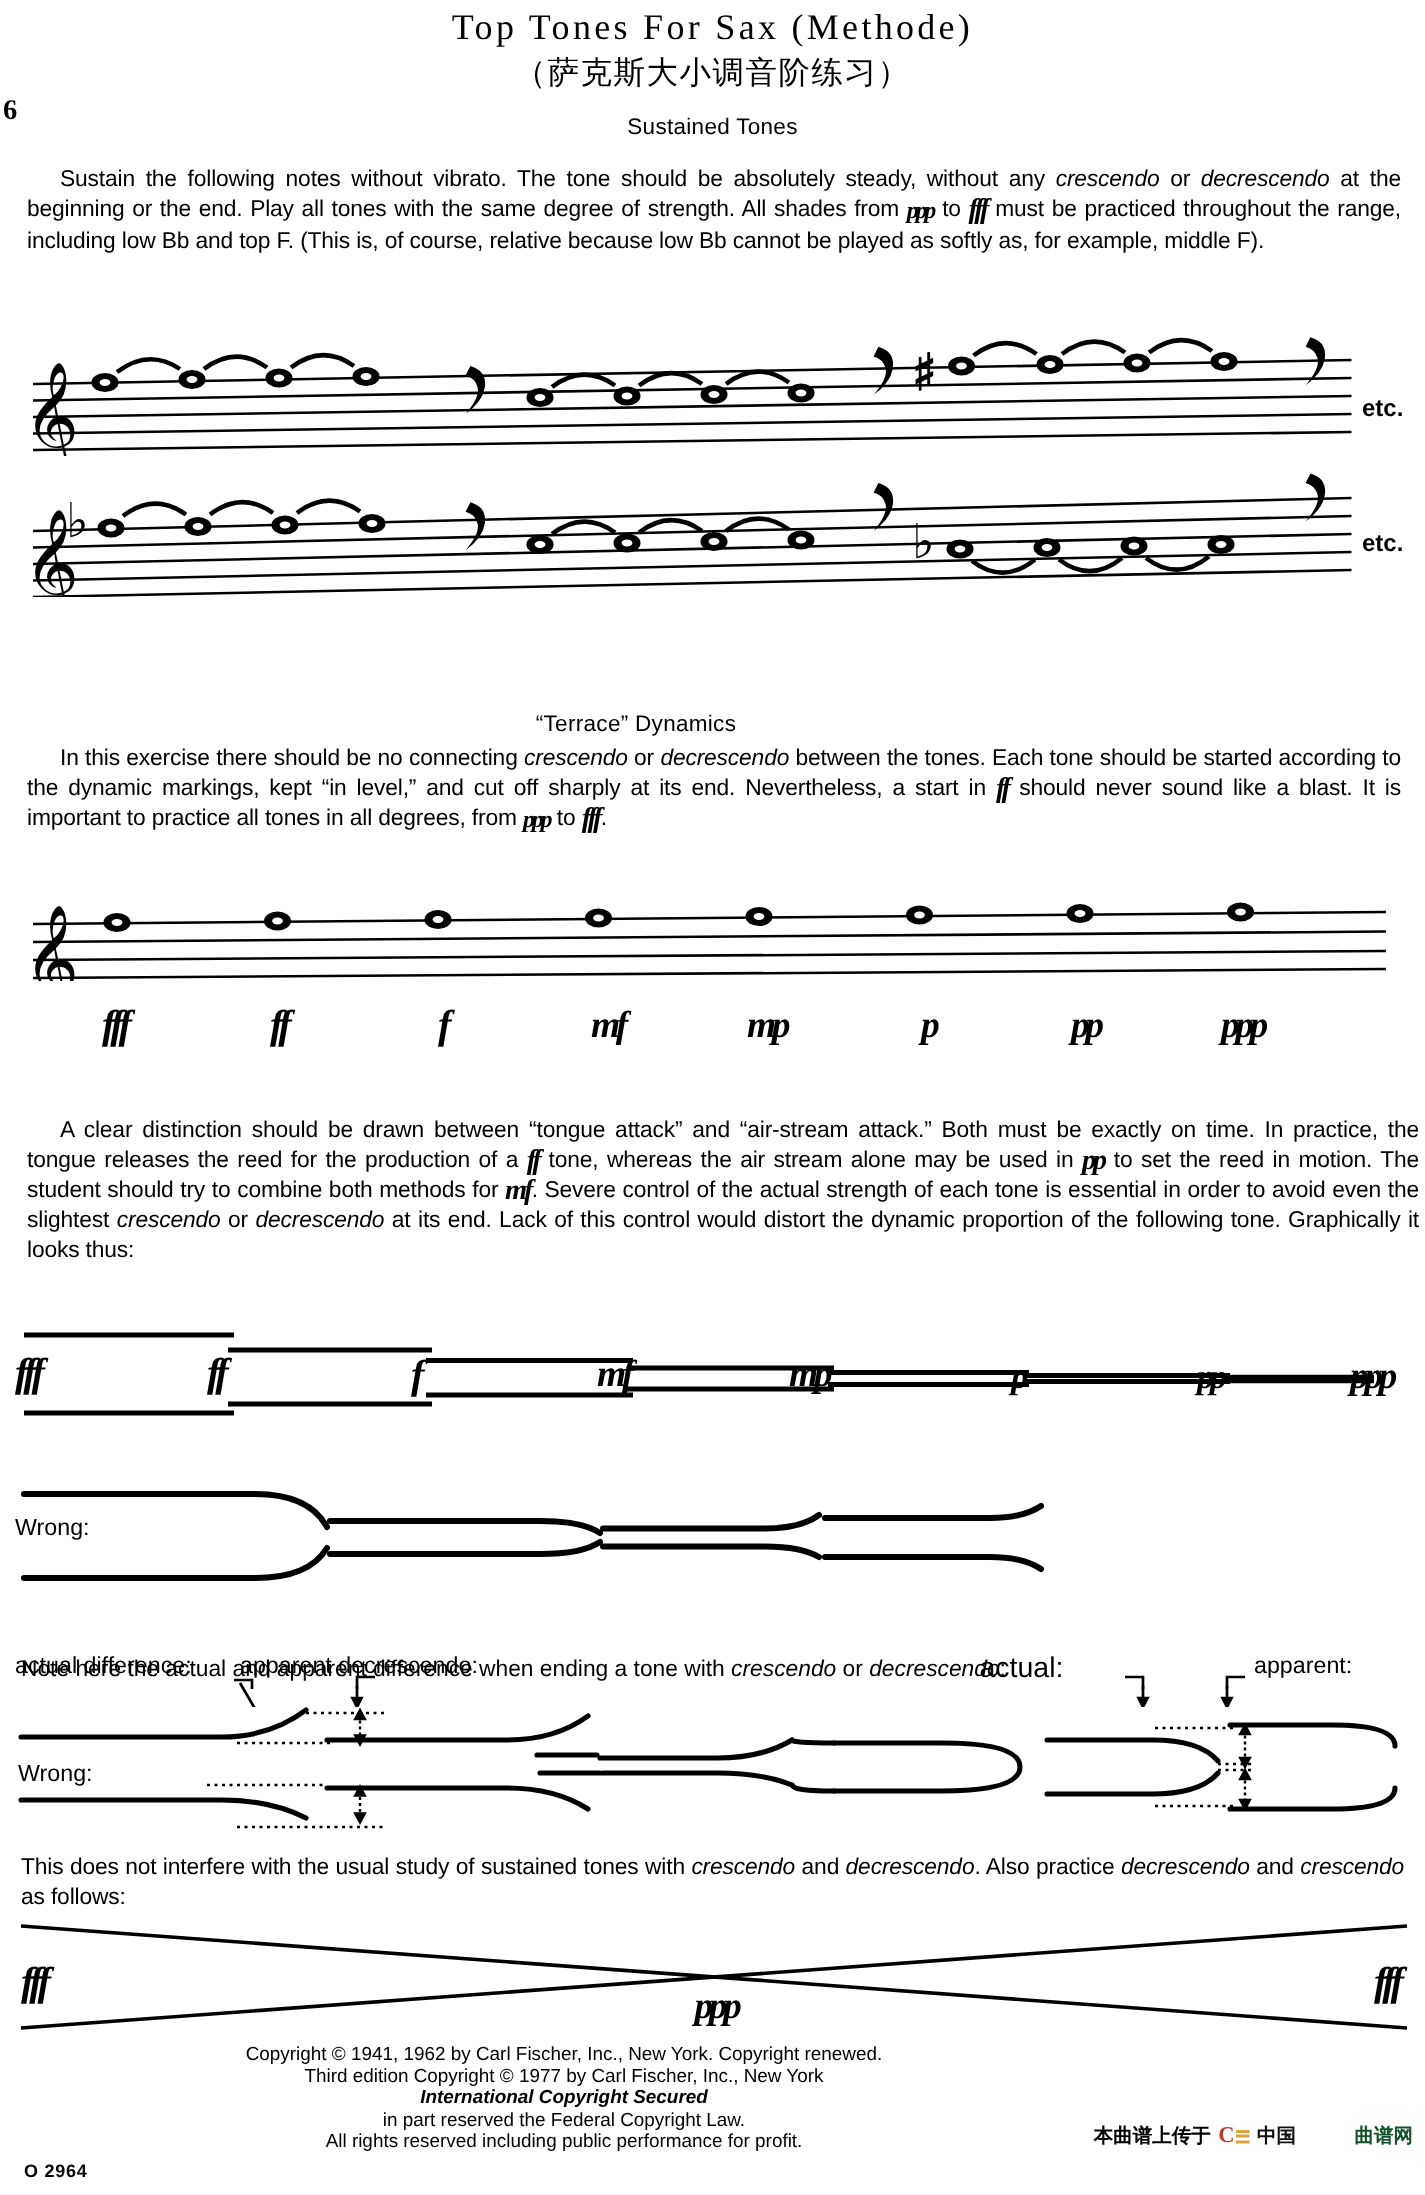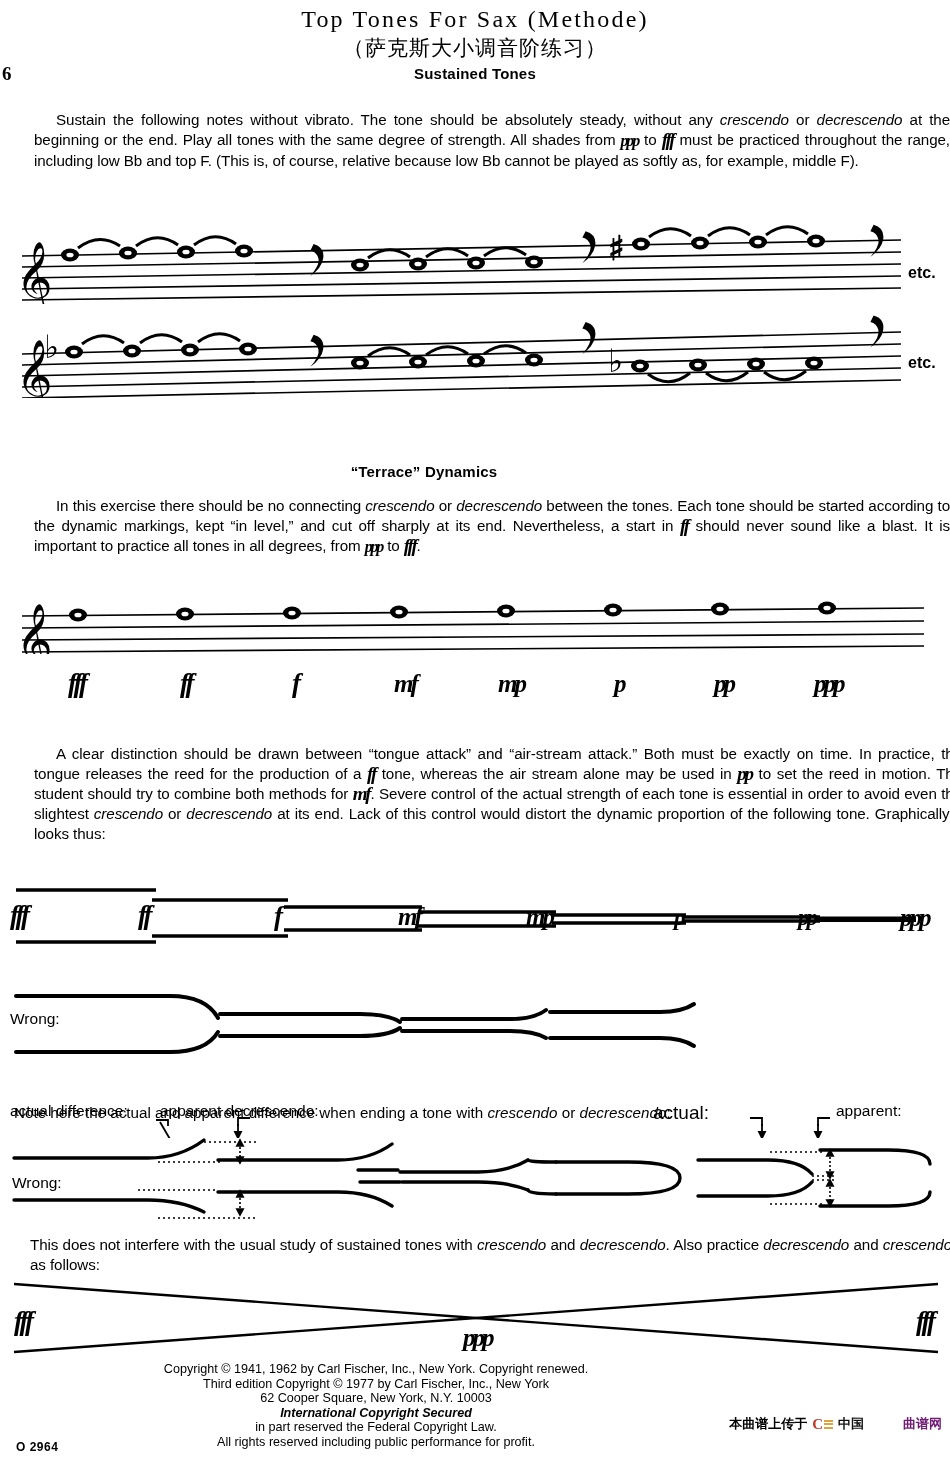--- a/index.html
+++ b/index.html
@@ -27,37 +27,36 @@
     text-align:center;
     font-family:"DejaVu Sans", sans-serif;
     font-size:21px;
     letter-spacing:1px;
     margin-top:5px;
     line-height:1.1;
   }
   .subtitle{
     text-align:center;
     font-size:15px;
-    font-weight:bold;
-    margin-top:5px;
+    font-weight:normal;
+    margin-top:16px;
     letter-spacing:.2px;
   }
   .page-num{
     position:absolute;left:2px;top:57px;
     font-size:19px;font-weight:bold;
     font-family:"Liberation Serif", serif;
   }
 
   
   .para{
     font-size:15.2px;
     line-height:20px;
     text-align:justify;
     letter-spacing:-0.1px;
-    margin-left:16px;
   }
   .para .ind{display:inline-block;width:22px;}
   i.it{font-style:italic;}
   .dyn{
     font-family:"Liberation Serif", serif;
     font-style:italic;font-weight:bold;
     letter-spacing:-2.2px;
     font-size:19px;
     padding:0 1px 0 0;
     vertical-align:-1px;
@@ -106,21 +105,21 @@
     display:flex;align-items:center;gap:5px;
     font-family:"DejaVu Sans", sans-serif;
     font-size:13px;font-weight:bold;
   }
   .wm-logo{
     display:inline-flex;align-items:center;gap:1px;
   }
   .wm-c{color:#c0392b;font-size:15px;font-weight:bold;font-family:"Liberation Serif",serif;}
   .wm-bars{display:inline-flex;flex-direction:column;gap:1.5px;}
   .wm-bars i{display:block;width:9px;height:2px;background:#d9a441;}
-  .wm-red{color:#701a75;padding-left:34px;}
+  .wm-red{color:#14532d;padding-left:34px;}
   .wm-blk{color:#111;}
 </style>
 </head>
 <body>
 
 <div class="page">
 
   <div class="page-num">6</div>
   <div class="title-main">Top Tones For Sax (Methode)</div>
   <div class="title-cn">（萨克斯大小调音阶练习）</div>
@@ -480,21 +479,20 @@
       </g>
     </svg>
     <span class="dmark" style="left:6px;top:28px;font-size:27px;">fff</span>
     <span class="dmark" style="left:455px;top:46px;font-size:25px;">ppp</span>
     <span class="dmark" style="left:908px;top:28px;font-size:27px;">fff</span>
   </div>
 
   <div class="copyright">
     <div>Copyright © 1941, 1962 by Carl Fischer, Inc., New York.  Copyright renewed.</div>
     <div>Third edition Copyright © 1977 by Carl Fischer, Inc., New York</div>
-    <div>62 Cooper Square, New York, N.Y. 10003</div>
     <div class="ital">International Copyright Secured</div>
     <div>in part reserved the Federal Copyright Law.</div>
     <div>All rights reserved including public performance for profit.</div>
   </div>
 
   <div class="plate">O 2964</div>
 
   <div class="watermark">
     <span>本曲谱上传于</span>
     <span class="wm-logo">

